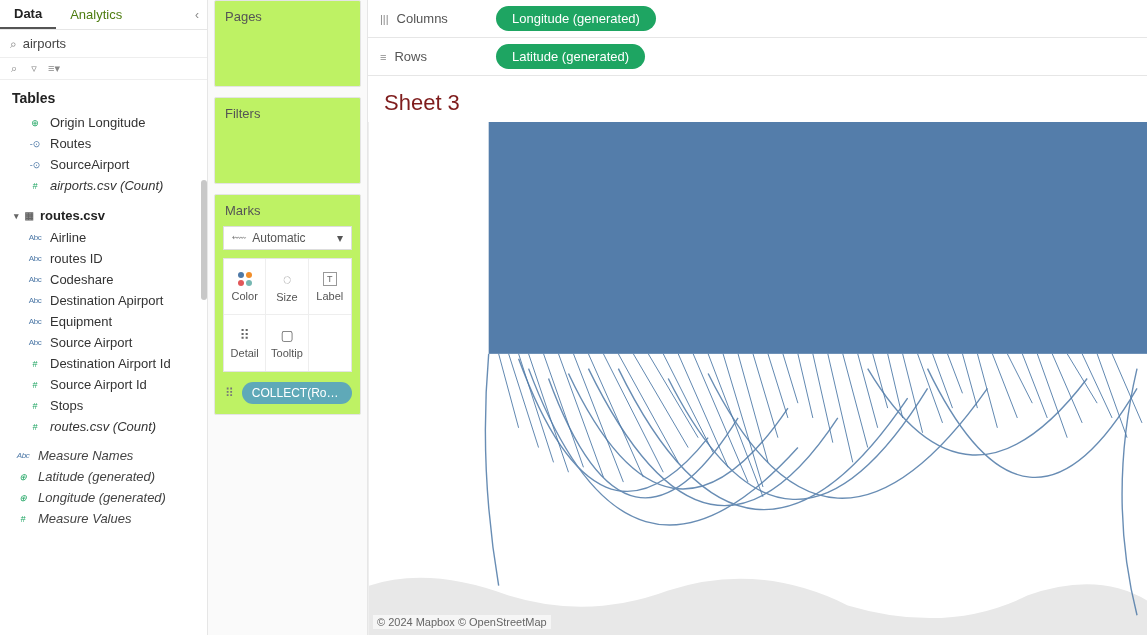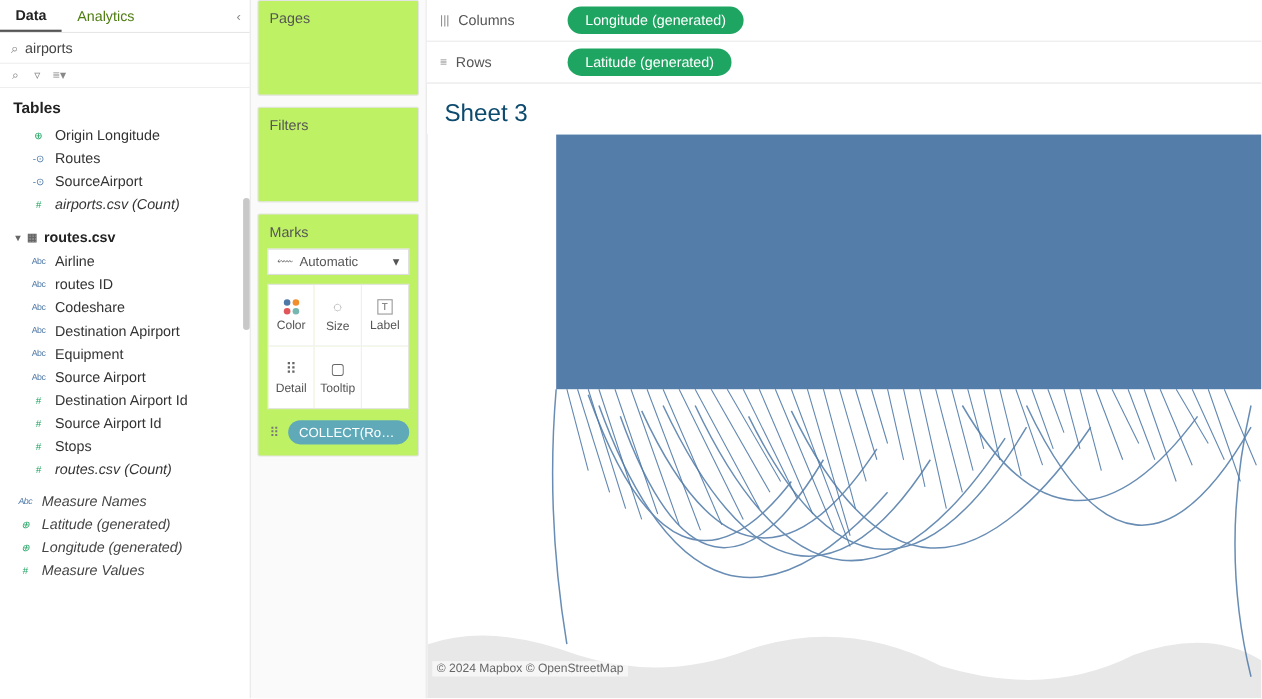--- a/index.html
+++ b/index.html
@@ -9,21 +9,21 @@
     color: #333;
     background: #fff;
     width: 1147px;
     height: 635px;
     overflow: hidden;
     display: flex;
   }
 
   
   .data-pane {
-    width: 228px;
+    width: 208px;
     flex-shrink: 0;
     display: flex;
     flex-direction: column;
     border-right: 1px solid #e6e6e6;
     position: relative;
   }
   .data-tabs {
     display: flex;
     height: 30px;
     border-bottom: 1px solid #e6e6e6;
@@ -181,29 +181,29 @@
     border-bottom:1px solid #e6e6e6;
     background:#fff;
   }
   .shelf-label { display:flex; align-items:center; gap:8px; color:#555; width:100px; }
   .shelf-icon { font-size:11px; color:#888; }
   .pill {
     background:#1ea562; color:#fff; border-radius:16px;
     padding:5px 16px; font-size:13px; cursor:pointer;
   }
   .sheet-title {
-    padding:14px 16px 6px; font-size:22px; color:#0c4a6e; font-weight:400;
+    padding:14px 16px 6px; font-size:22px; color:#7f1d1d; font-weight:400;
   }
   .viz-area {
     position:relative; flex:1; margin:0 0 0 0; overflow:hidden;
     border-left:1px solid #eee;
   }
   .map-svg { position:absolute; inset:0; width:100%; height:100%; }
   .map-attrib {
-    position:absolute; left:4px; bottom:20px;
+    position:absolute; left:4px; bottom:6px;
     font-size:11px; color:#666; background:rgba(255,255,255,0.6);
     padding:1px 4px;
   }
 </style>
 </head>
 <body>
 
 <div class="data-pane">
   <div class="data-tabs">
     <div class="data-tab active">Data</div>

